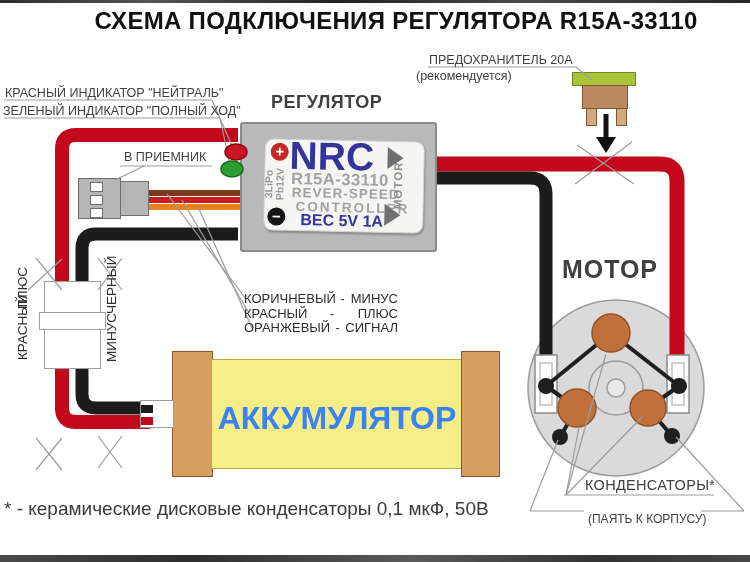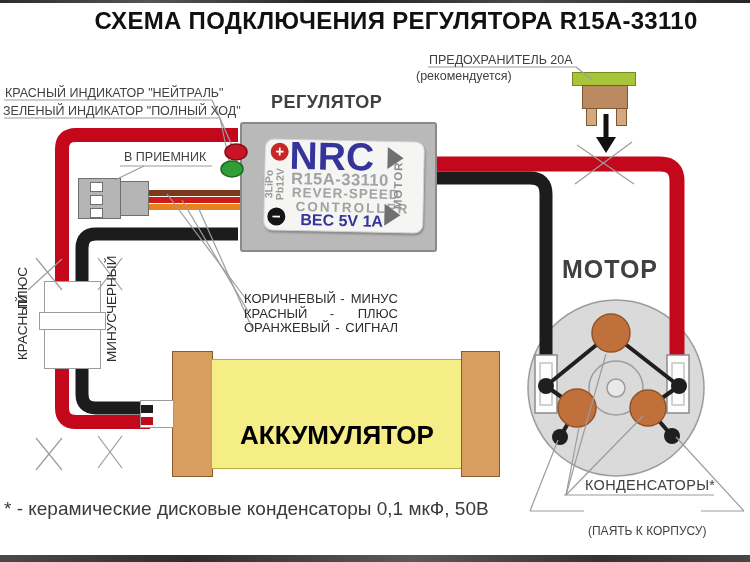--- a/index.html
+++ b/index.html
@@ -36,40 +36,40 @@
   #servo-main{left:78px;top:178px;width:43px;height:41px;background:#b5b5b5;border:1.5px solid #6f6f6f;box-sizing:border-box;}
   #servo-back{left:120px;top:181px;width:29px;height:35px;background:#b5b5b5;border:1.5px solid #6f6f6f;box-sizing:border-box;}
   .servo-pin{position:absolute;left:11px;width:11px;height:8px;background:#fff;border:1px solid #6f6f6f;}
   
   #plug-block{left:44px;top:281px;width:57px;height:88px;background:#fff;border:1.5px solid #9c9c9c;box-sizing:border-box;}
   #plug-band{left:39px;top:312px;width:67px;height:18px;background:#fff;border:1.5px solid #9c9c9c;box-sizing:border-box;}
   
   #batt-cap-l{left:172px;top:351px;width:41px;height:126px;background:#d79d61;border:1.5px solid #8a5a2e;box-sizing:border-box;}
   #batt-cap-r{left:461px;top:351px;width:39px;height:126px;background:#d79d61;border:1.5px solid #8a5a2e;box-sizing:border-box;}
   #batt-body{left:211px;top:359px;width:252px;height:110px;background:#f5ee86;border:1.5px solid #b8ab45;box-sizing:border-box;}
-  #batt-label{left:213px;top:400px;width:248px;text-align:center;font-size:26px;font-weight:bold;color:#000000;margin-top:20px;}
+  #batt-label{left:213px;top:400px;width:248px;text-align:center;font-size:32px;font-weight:bold;color:#3b82f6;}
   #batt-tab{left:140px;top:400px;width:34px;height:28px;background:#fff;border:1.5px solid #9c9c9c;box-sizing:border-box;}
   .stub{position:absolute;left:0;width:12px;height:8px;}
   
   #regulator-caption{left:271px;top:92px;font-size:18px;font-weight:bold;letter-spacing:.5px;}
   #motor-caption{left:562px;top:255px;font-size:25px;font-weight:bold;letter-spacing:1px;}
   #fuse-l1{left:429px;top:53px;}
   #fuse-l2{left:416px;top:69px;}
   #receiver-lbl{left:124px;top:150px;}
   #red-ind{left:5px;top:86px;}
   #green-ind{left:3px;top:104px;}
   #legend{left:244px;top:292px;width:154px;font-size:13px;}
   .legend-row{display:flex;line-height:14.5px;justify-content:space-between;}
   .legend-name{flex:1;text-align:left;}
   .legend-dash{width:16px;text-align:center;}
   .legend-val{width:58px;text-align:right;}
   .plug-lbl{position:absolute;width:96px;height:34px;font-size:13.5px;line-height:17px;text-align:center;transform:rotate(-90deg);}
   .plug-lbl>div{display:inline-block;width:48px;vertical-align:top;}
   #caps-lbl{left:585px;top:477px;font-size:14.5px;letter-spacing:.3px;}
-  #solder-lbl{left:588px;top:524px;font-size:12px;}
+  #solder-lbl{left:588px;top:512px;font-size:12px;}
   #footnote{left:4px;top:498px;font-size:19px;color:#3a3a3a;}
   #watermark{left:120px;top:510px;width:510px;text-align:center;font-size:43px;font-weight:bold;
              text-transform:uppercase;color:#fff;letter-spacing:1px;
              -webkit-text-stroke:2px #9a9a9a;text-shadow:2px 3px 2px rgba(110,110,110,.4);}
   svg{position:absolute;left:0;top:0;}
 </style>
 </head>
 <body>
 
 <div id="canvas">

